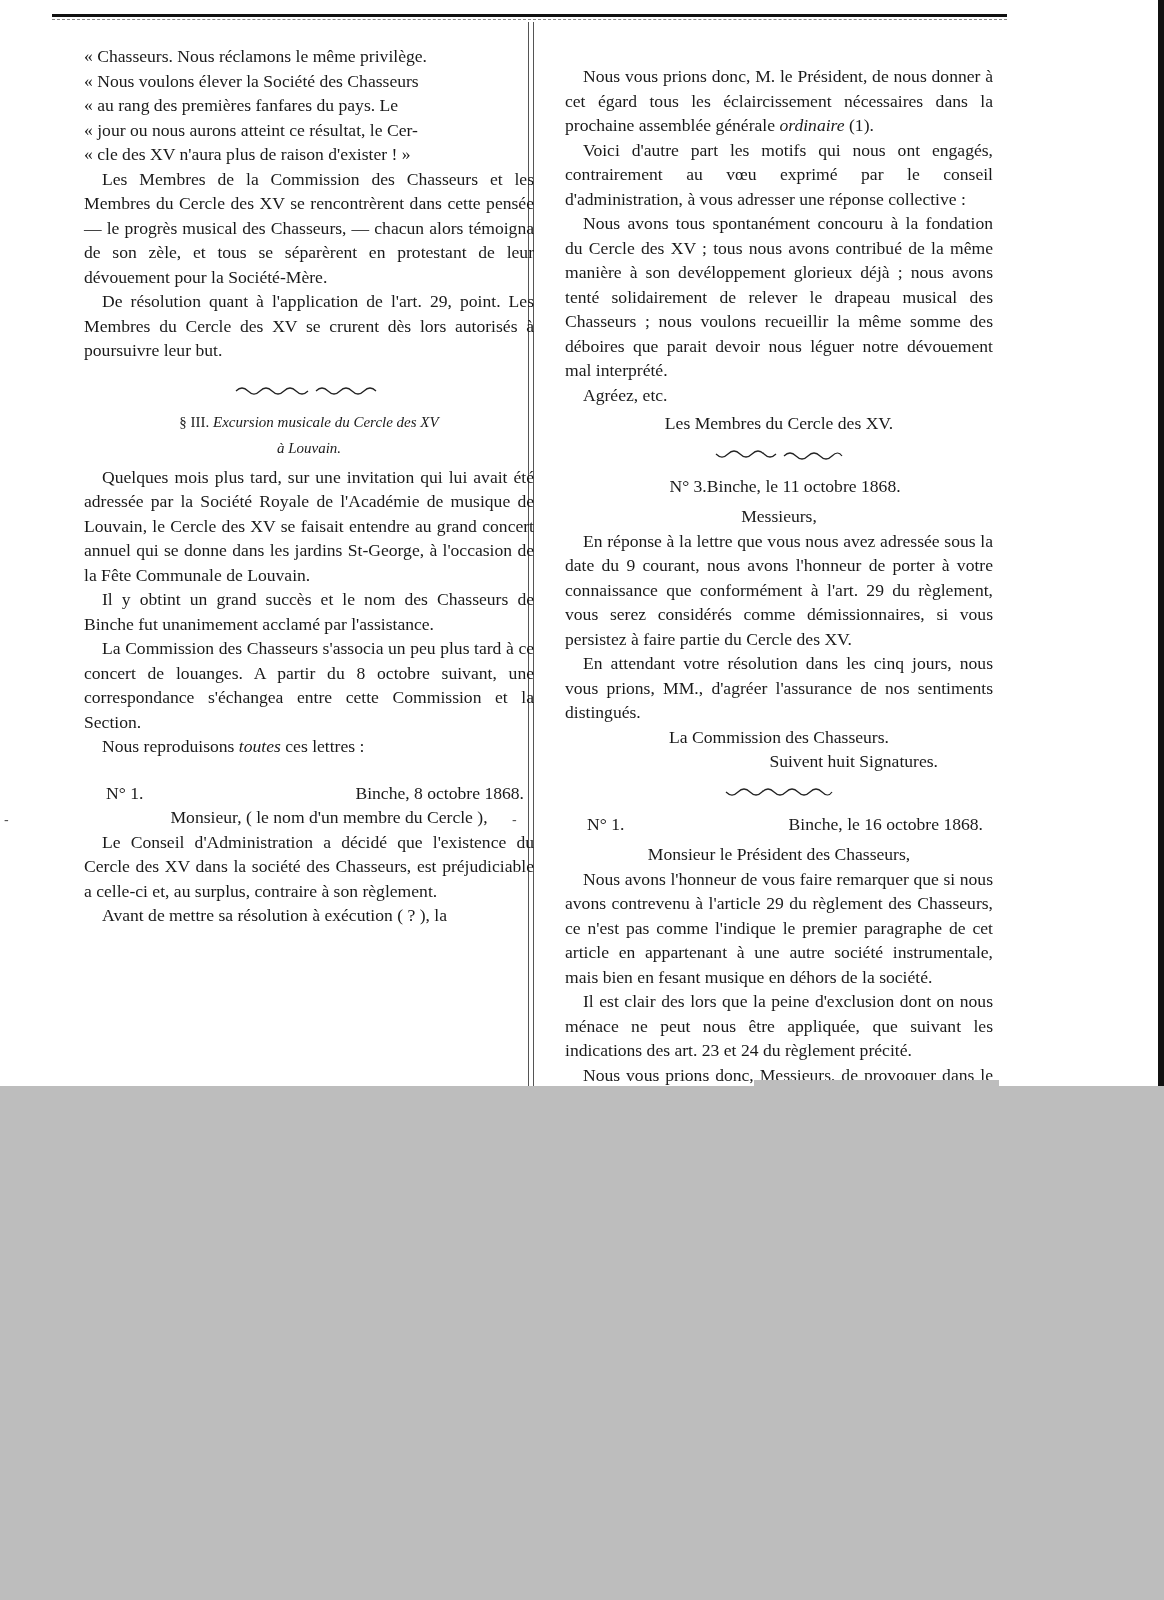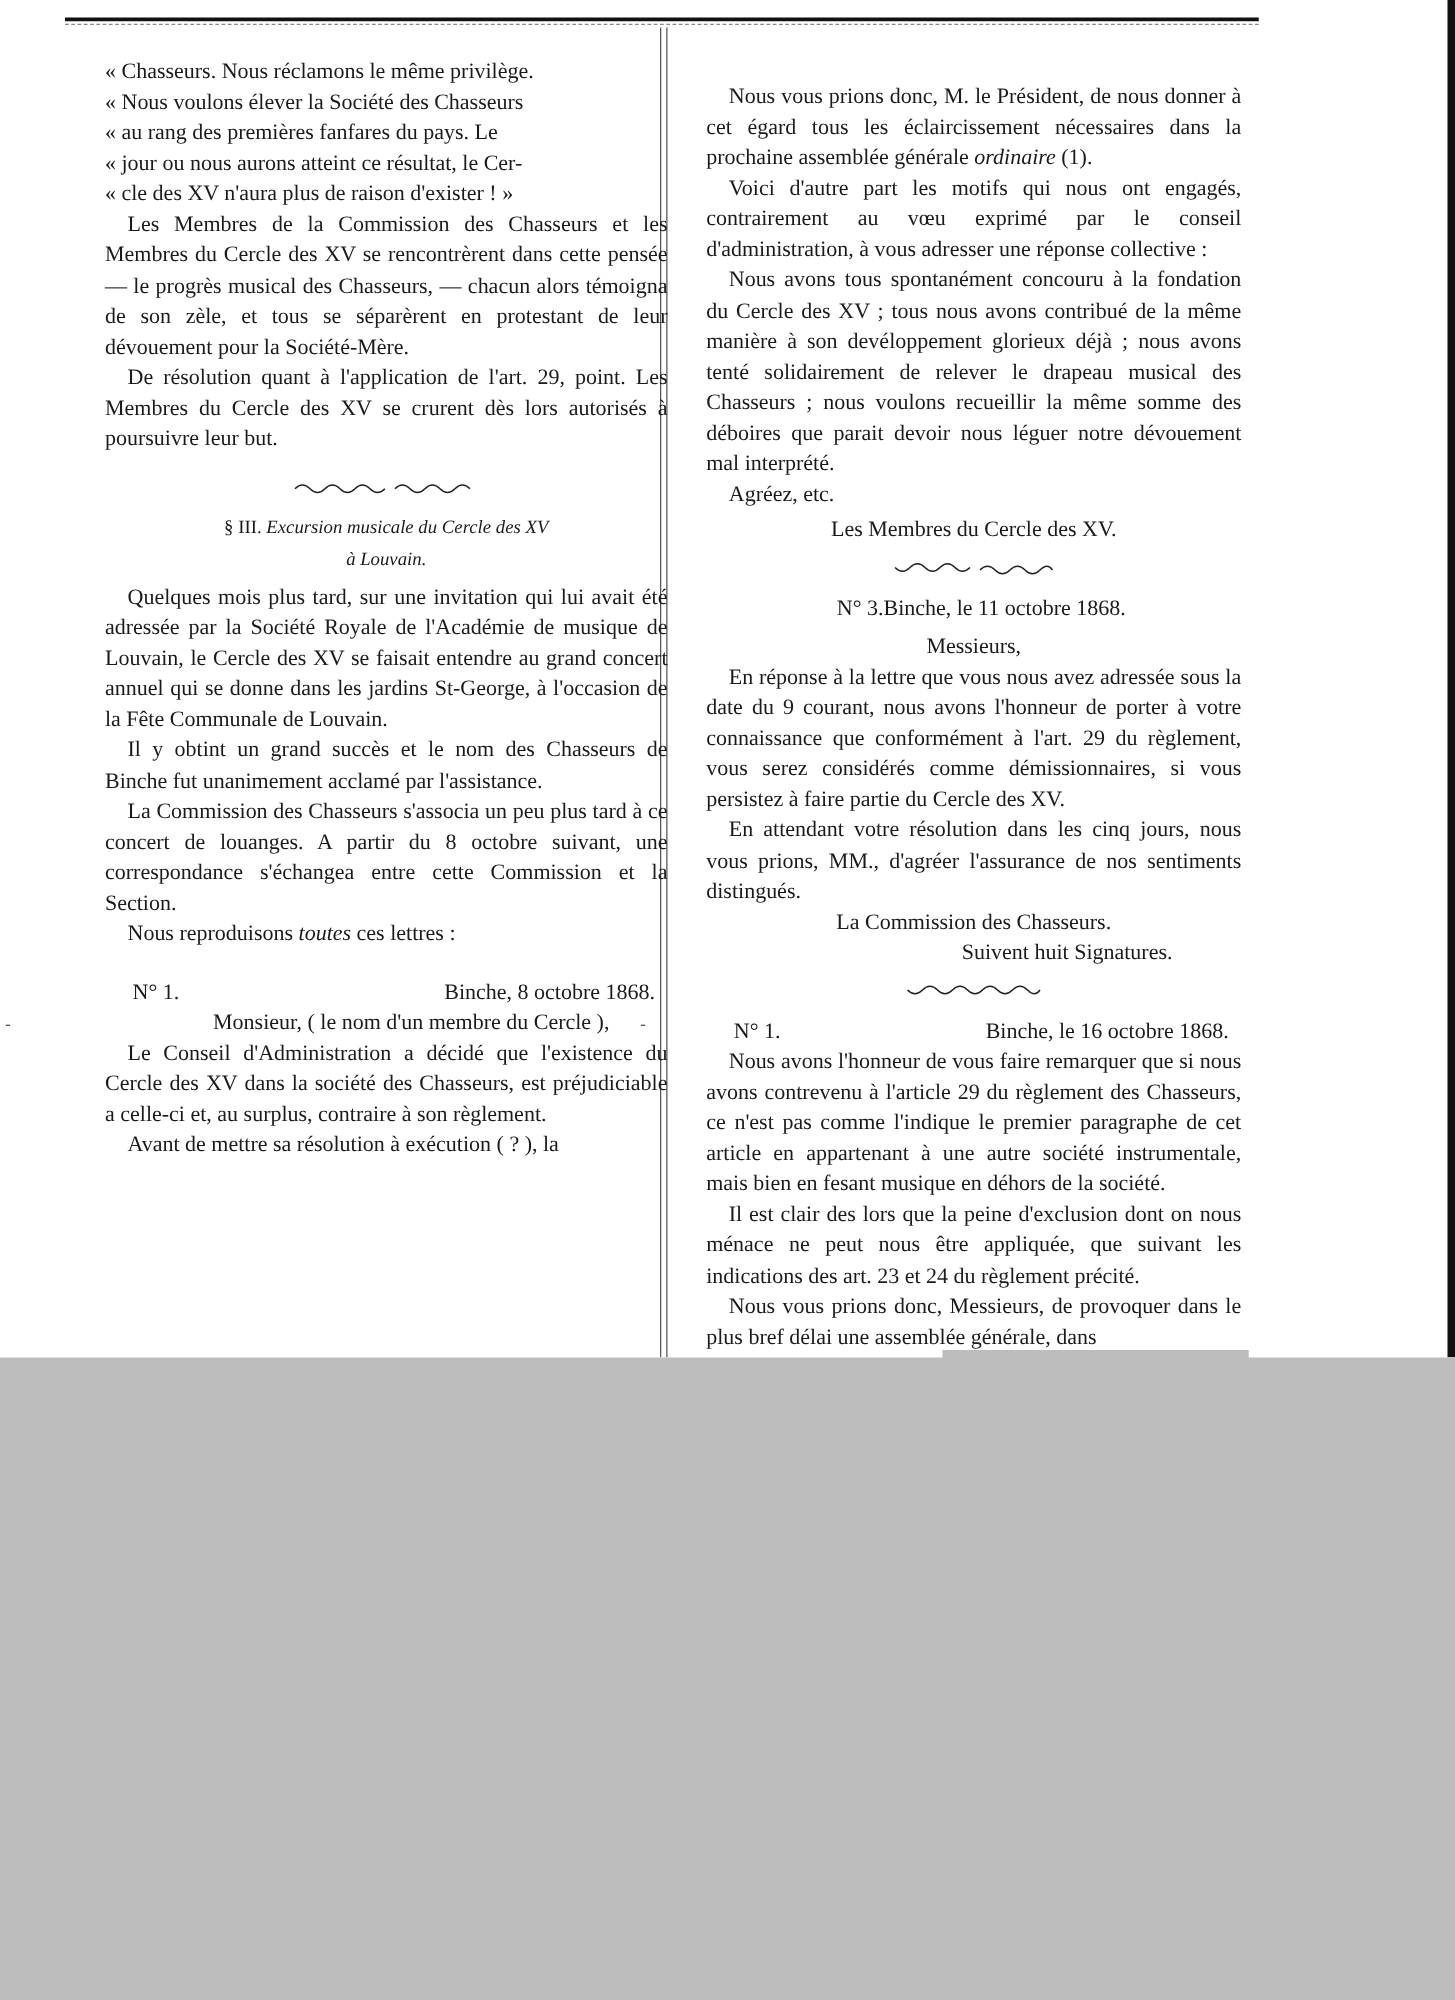--- a/index.html
+++ b/index.html
@@ -144,20 +144,21 @@
     <div class="ornament">
       <svg width="110" height="12" viewBox="0 0 110 12">
           <path d="M2 4 Q8 10 14 4 T26 4 T38 4 T50 4 T62 4 T74 4 T86 4 T98 4 T108 4" fill="none" stroke="#222" stroke-width="1.2"></path>
         </svg>
     </div>
 
     <div class="letter-head" style="margin-top:0;">
       <span>N° 1.</span>
       <span>Binche, le 16 octobre 1868.</span>
     </div>
+    <p class="salutation" style="margin-top:6px;">Monsieur le Président des Chasseurs,</p>
     <p class="ind">Nous avons l'honneur de vous faire remarquer que si nous avons contrevenu à l'article 29 du règlement des Chasseurs, ce n'est pas comme l'indique le premier paragraphe de cet article en appartenant à une autre société instrumentale, mais bien en fesant musique en déhors de la société.</p>
     <p class="ind">Il est clair des lors que la peine d'exclusion dont on nous ménace ne peut nous être appliquée, que suivant les indications des art. 23 et 24 du règlement précité.</p>
     <p class="ind">Nous vous prions donc, Messieurs, de provoquer dans le plus bref délai une assemblée générale, dans</p>
 
   </div>
 </div>
 
 <div class="cut-right"></div>
 <div class="gray-area"></div>
 

